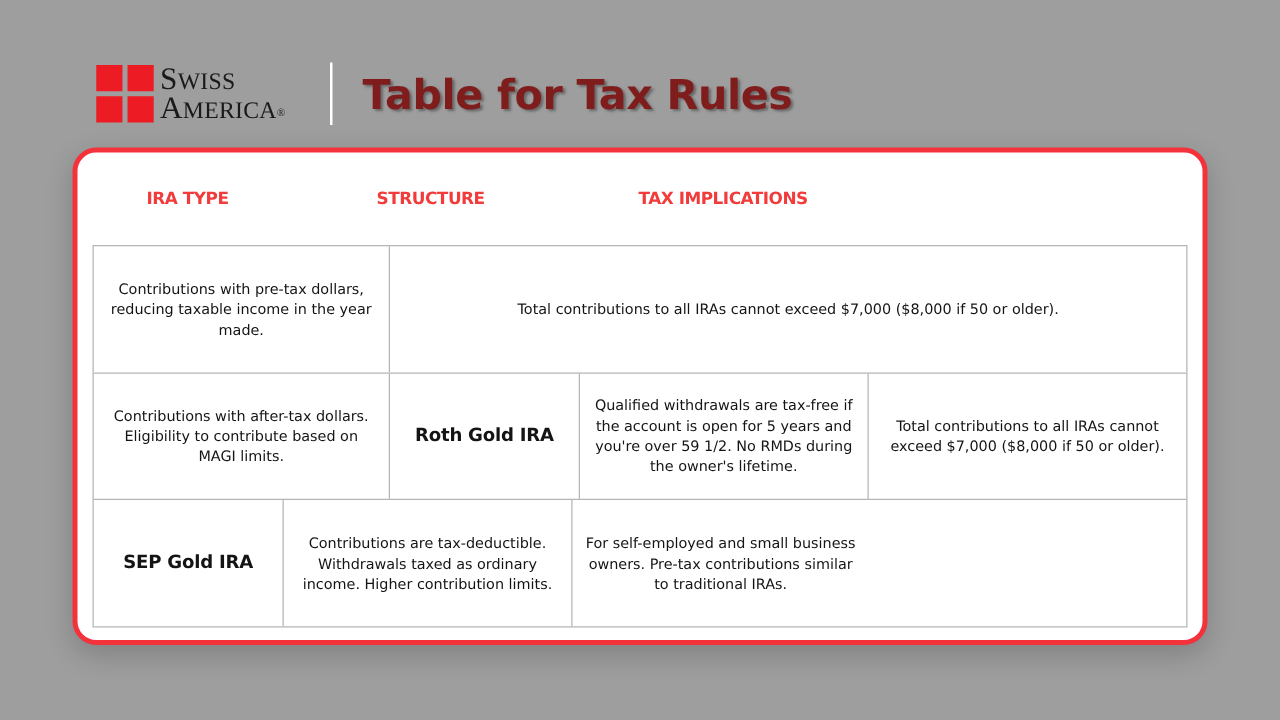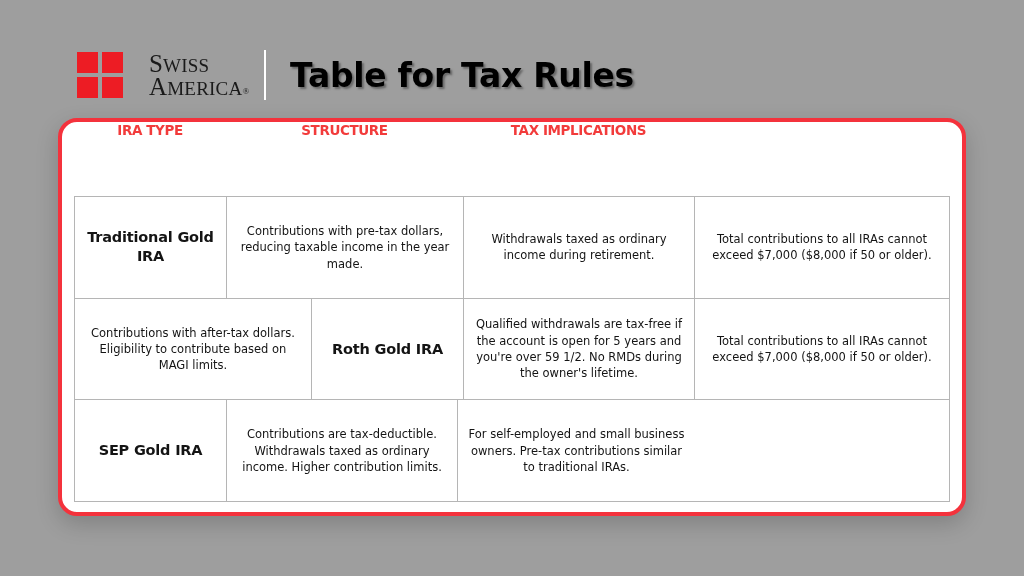--- a/index.html
+++ b/index.html
@@ -25,21 +25,21 @@
     display: flex;
     align-items: center;
   }
 
   .brand {
     position: absolute;
     left: 77px;
     top: 52px;
     display: flex;
     align-items: center;
-    gap: 26px;
+    gap: 5px;
   }
 
   .brand-mark {
     width: 46px;
     height: 46px;
     display: grid;
     grid-template-columns: 1fr 1fr;
     grid-template-rows: 1fr 1fr;
     gap: 4px;
     flex: 0 0 auto;
@@ -90,21 +90,21 @@
     position: absolute;
     left: 290px;
     top: 50px;
     height: 50px;
     display: flex;
     align-items: center;
     font-family: "DejaVu Sans", sans-serif;
     font-weight: 700;
     font-size: 33px;
     letter-spacing: -0.3px;
-    color: #000000;
+    color: #7f1d1d;
     text-shadow: 2px 2px 2px rgba(60,60,60,0.55);
     white-space: nowrap;
   }
 
   
   .card {
     position: absolute;
     left: 58px;
     top: 118px;
     width: 908px;
@@ -125,21 +125,21 @@
     box-sizing: border-box;
     padding: 0 12px 10px 12px;
     display: flex;
     flex-direction: column;
   }
 
   .thead {
     height: 74px;
     flex: 0 0 74px;
     display: flex;
-    align-items: flex-start;
+    align-items: center;
   }
 
   .tbody {
     flex: 1 1 auto;
     display: flex;
     flex-direction: column;
     border-top: 1px solid #b5b5b5;
     border-left: 1px solid #b5b5b5;
     border-right: 1px solid #b5b5b5;
     border-bottom: 1px solid #b5b5b5;
@@ -226,23 +226,21 @@
 
     <div class="thead">
       <div class="th c1">IRA TYPE</div>
       <div class="th c2">STRUCTURE</div>
       <div class="th c3">TAX IMPLICATIONS</div>
     </div>
 
     <div class="tbody">
 
       <div class="row">
-        <div class="cell type c1">Traditional Gold IRA</div>
         <div class="cell c2">Contributions with pre-tax dollars, reducing taxable income in the year made.</div>
-        <div class="cell c3">Withdrawals taxed as ordinary income during retirement.</div>
         <div class="cell c4">Total contributions to all IRAs cannot exceed $7,000 ($8,000 if 50 or older).</div>
       </div>
 
       <div class="row">
         <div class="cell c2">Contributions with after-tax dollars. Eligibility to contribute based on MAGI limits.</div>
         <div class="cell type c1">Roth Gold IRA</div>
         <div class="cell c3">Qualified withdrawals are tax-free if the account is open for 5 years and you're over 59 1/2. No RMDs during the owner's lifetime.</div>
         <div class="cell c4">Total contributions to all IRAs cannot exceed $7,000 ($8,000 if 50 or older).</div>
       </div>
 

